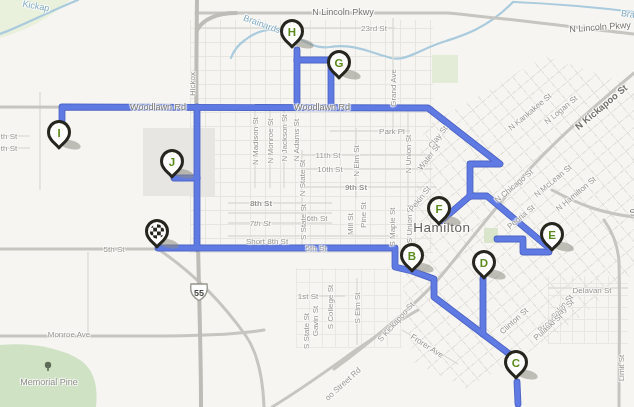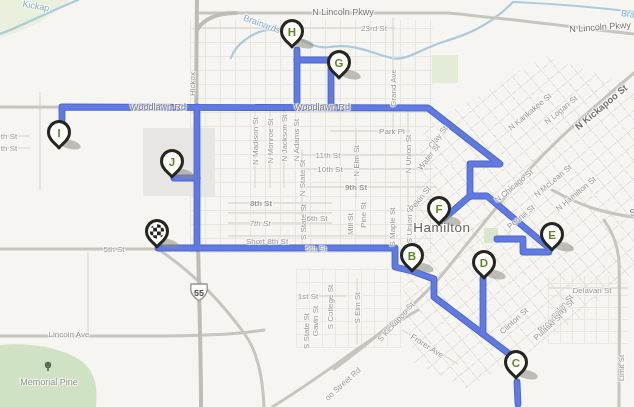--- a/index.html
+++ b/index.html
@@ -170,21 +170,21 @@
       <div class="lbl minor" style="left: 576px; top: 194px; transform: translate(-50%, -50%) rotate(-40deg);">N Hamilton St</div>
       <div class="lbl city" style="left: 442px; top: 227px; transform: translate(-50%, -50%) rotate(0deg);">Hamilton</div>
       <div class="lbl minor" style="left: 592px; top: 290px; transform: translate(-50%, -50%) rotate(0deg);">Delavan St</div>
       <div class="lbl minor" style="left: 562px; top: 307px; transform: translate(-50%, -50%) rotate(-50deg);">Pekin St</div>
       <div class="lbl minor" style="left: 556px; top: 316px; transform: translate(-50%, -50%) rotate(-42deg);">Broadway St</div>
       <div class="lbl minor" style="left: 548px; top: 327px; transform: translate(-50%, -50%) rotate(-42deg);">Pulaski St</div>
       <div class="lbl minor" style="left: 514px; top: 321px; transform: translate(-50%, -50%) rotate(-42deg);">Clinton St</div>
       <div class="lbl minor" style="left: 396px; top: 322px; transform: translate(-50%, -50%) rotate(-48deg);">S Kickapoo St</div>
       <div class="lbl minor" style="left: 427px; top: 346px; transform: translate(-50%, -50%) rotate(33deg);">Frorer Ave</div>
       <div class="lbl minor" style="left: 343px; top: 384px; transform: translate(-50%, -50%) rotate(-42deg);">oo Street Rd</div>
-      <div class="lbl minor" style="left: 69px; top: 334px; transform: translate(-50%, -50%) rotate(0deg);">Lincoln Ave</div>
+      <div class="lbl minor" style="left: 69px; top: 334px; transform: translate(-50%, -50%) rotate(0deg);">Monroe Ave</div>
       <div class="lbl park" style="left: 49px; top: 382px; transform: translate(-50%, -50%) rotate(0deg);">Memorial Pine</div>
       <div class="lbl minor" style="left: 621px; top: 368px; transform: translate(-50%, -50%) rotate(-90deg);">Limit St</div>
       <div class="lbl major" style="left: 640px; top: 211px; transform: translate(-50%, -50%) rotate(-12deg);">State</div>
     </div>
   <svg id="pins" class="layer" width="634" height="407">
       <g transform="translate(412 271)">
         <ellipse cx="11" cy="-3.5" rx="11" ry="4.5" fill="#8e8d83" opacity="0.55" transform="rotate(14 11 -3.5)"></ellipse>
         <path d="M0 0 C -3.5 -5 -10.5 -7.5 -10.5 -15.5 C -10.5 -21.8 -5.8 -26.5 0 -26.5 C 5.8 -26.5 10.5 -21.8 10.5 -15.5 C 10.5 -7.5 3.5 -5 0 0 Z" fill="#ffffff" stroke="#26261f" stroke-width="3" stroke-linejoin="round"></path>
         <text x="0" y="-11.3" text-anchor="middle" font-size="11.5" font-weight="bold" fill="#5c8b1d" font-family="Liberation Sans, sans-serif">B</text>
       </g>

